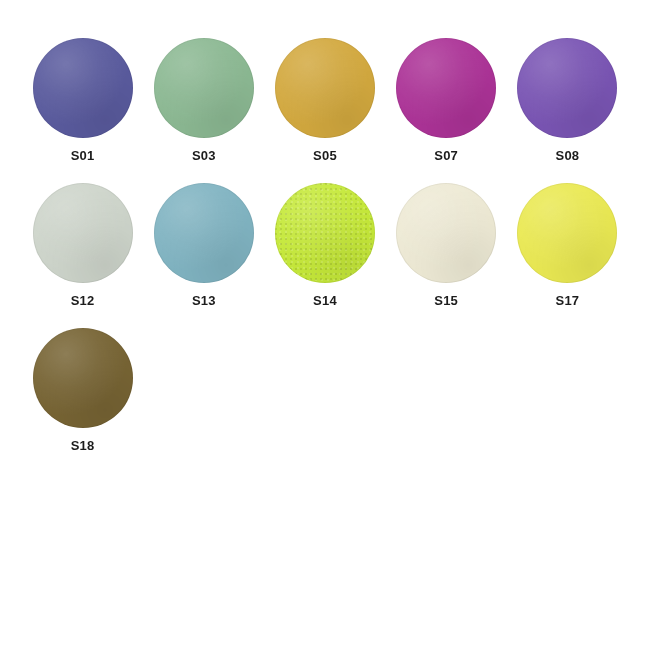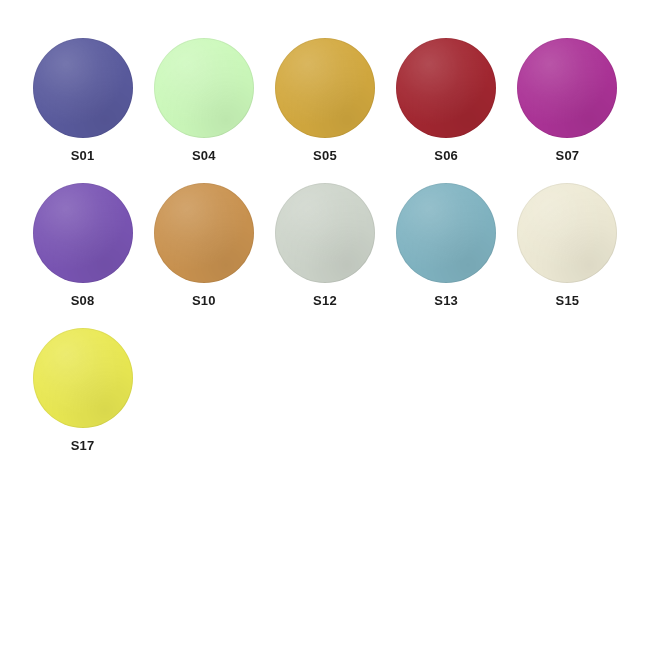--- a/index.html
+++ b/index.html
@@ -95,53 +95,53 @@
 </head>
 <body>
 
 <div id="swatch-chart">
   <div class="swatch-grid">
       <div class="swatch-cell">
         <div class="swatch-disc" style="background-color: rgb(90, 91, 158);"></div>
         <div class="swatch-label">S01</div>
       </div>
       <div class="swatch-cell">
-        <div class="swatch-disc" style="background-color: rgb(204, 249, 187);"></div>
-        <div class="swatch-label">S04</div>
+        <div class="swatch-disc" style="background-color: rgb(140, 185, 147);"></div>
+        <div class="swatch-label">S03</div>
       </div>
       <div class="swatch-cell">
         <div class="swatch-disc" style="background-color: rgb(211, 169, 63);"></div>
         <div class="swatch-label">S05</div>
-      </div>
-      <div class="swatch-cell">
-        <div class="swatch-disc" style="background-color: rgb(163, 39, 49);"></div>
-        <div class="swatch-label">S06</div>
       </div>
       <div class="swatch-cell">
         <div class="swatch-disc" style="background-color: rgb(172, 51, 151);"></div>
         <div class="swatch-label">S07</div>
       </div>
       <div class="swatch-cell">
         <div class="swatch-disc" style="background-color: rgb(122, 85, 180);"></div>
         <div class="swatch-label">S08</div>
       </div>
       <div class="swatch-cell">
-        <div class="swatch-disc" style="background-color: rgb(202, 147, 80);"></div>
-        <div class="swatch-label">S10</div>
-      </div>
-      <div class="swatch-cell">
         <div class="swatch-disc" style="background-color: rgb(206, 213, 203);"></div>
         <div class="swatch-label">S12</div>
       </div>
       <div class="swatch-cell">
         <div class="swatch-disc" style="background-color: rgb(129, 180, 194);"></div>
         <div class="swatch-label">S13</div>
+      </div>
+      <div class="swatch-cell">
+        <div class="swatch-disc textured" style="background-color: rgb(198, 233, 58);"></div>
+        <div class="swatch-label">S14</div>
       </div>
       <div class="swatch-cell">
         <div class="swatch-disc" style="background-color: rgb(238, 234, 213);"></div>
         <div class="swatch-label">S15</div>
       </div>
       <div class="swatch-cell">
         <div class="swatch-disc" style="background-color: rgb(234, 233, 83);"></div>
         <div class="swatch-label">S17</div>
       </div>
+      <div class="swatch-cell">
+        <div class="swatch-disc" style="background-color: rgb(119, 100, 52);"></div>
+        <div class="swatch-label">S18</div>
+      </div>
     </div>
 </div>
 
 </body></html>

